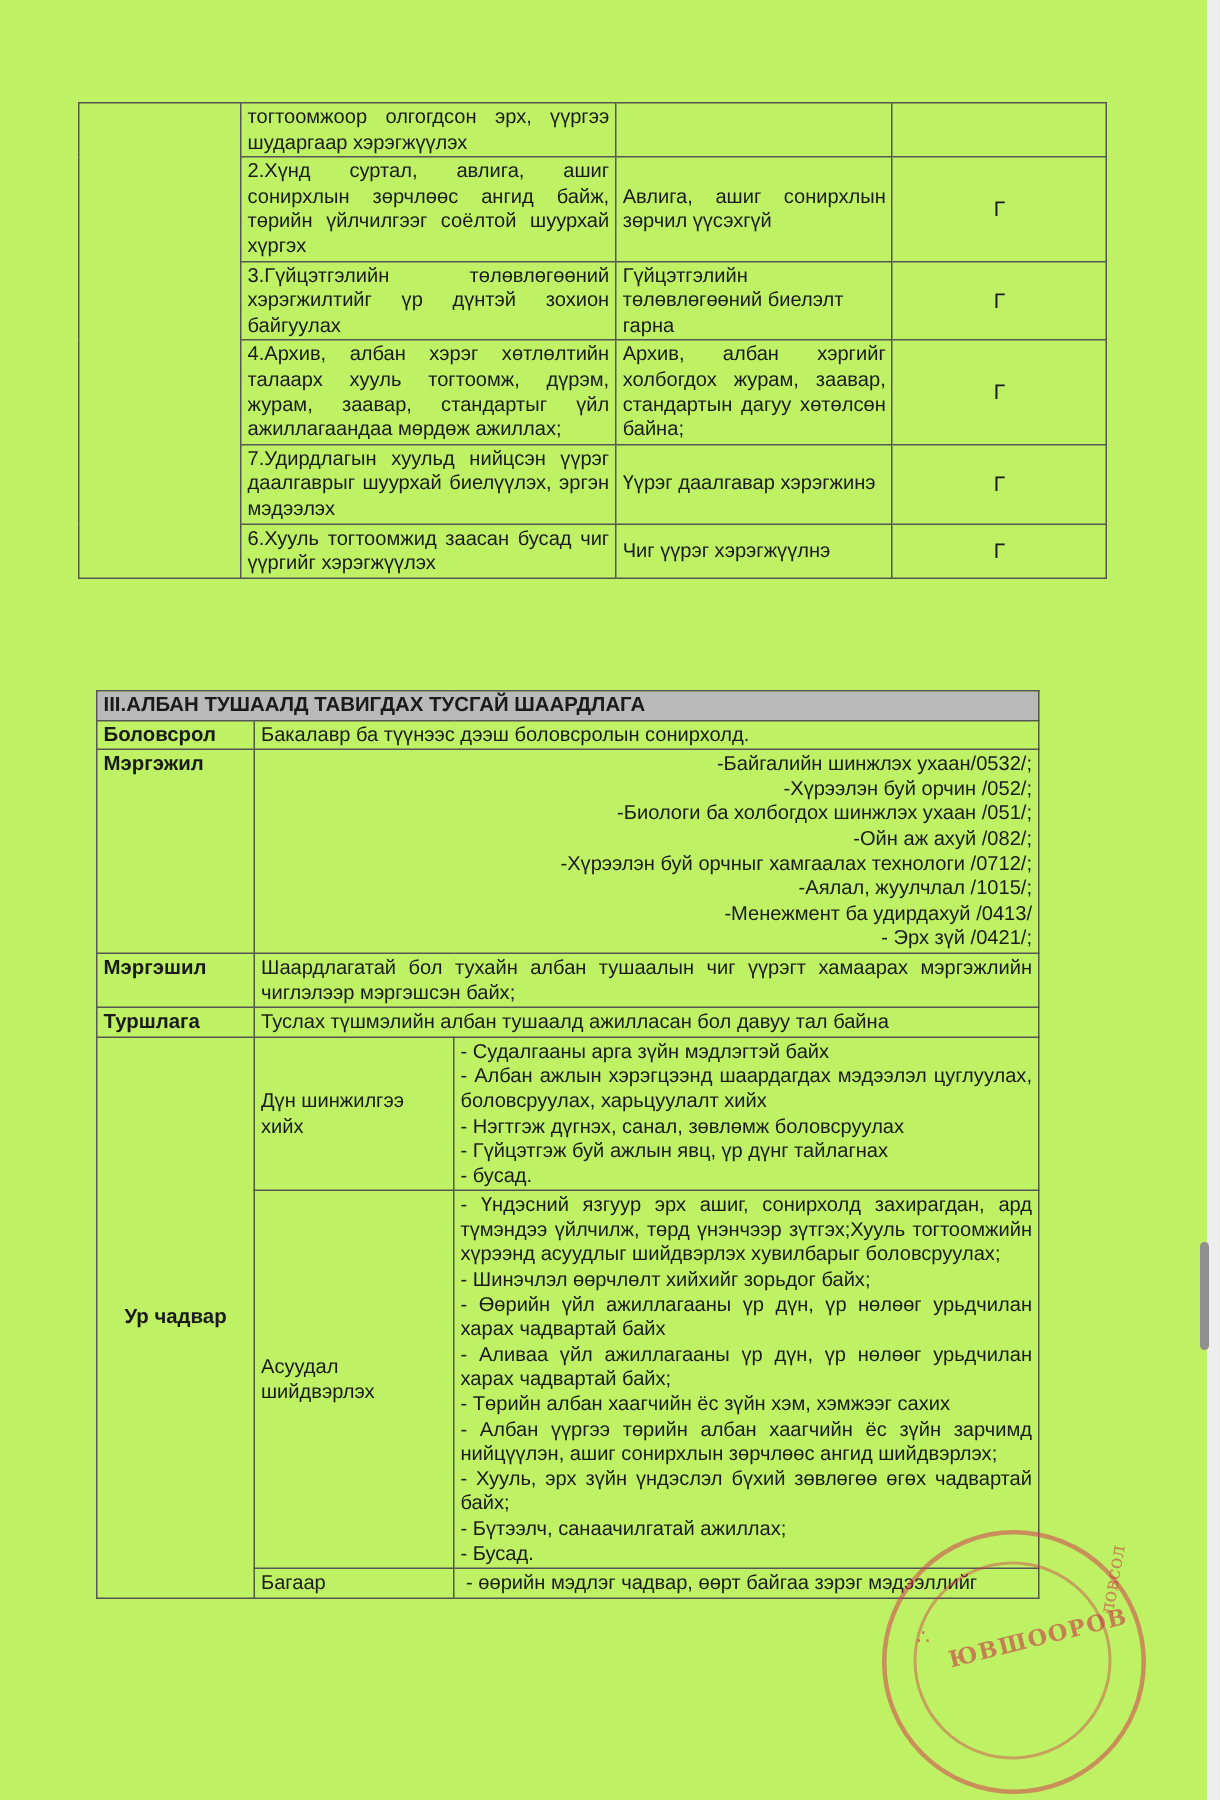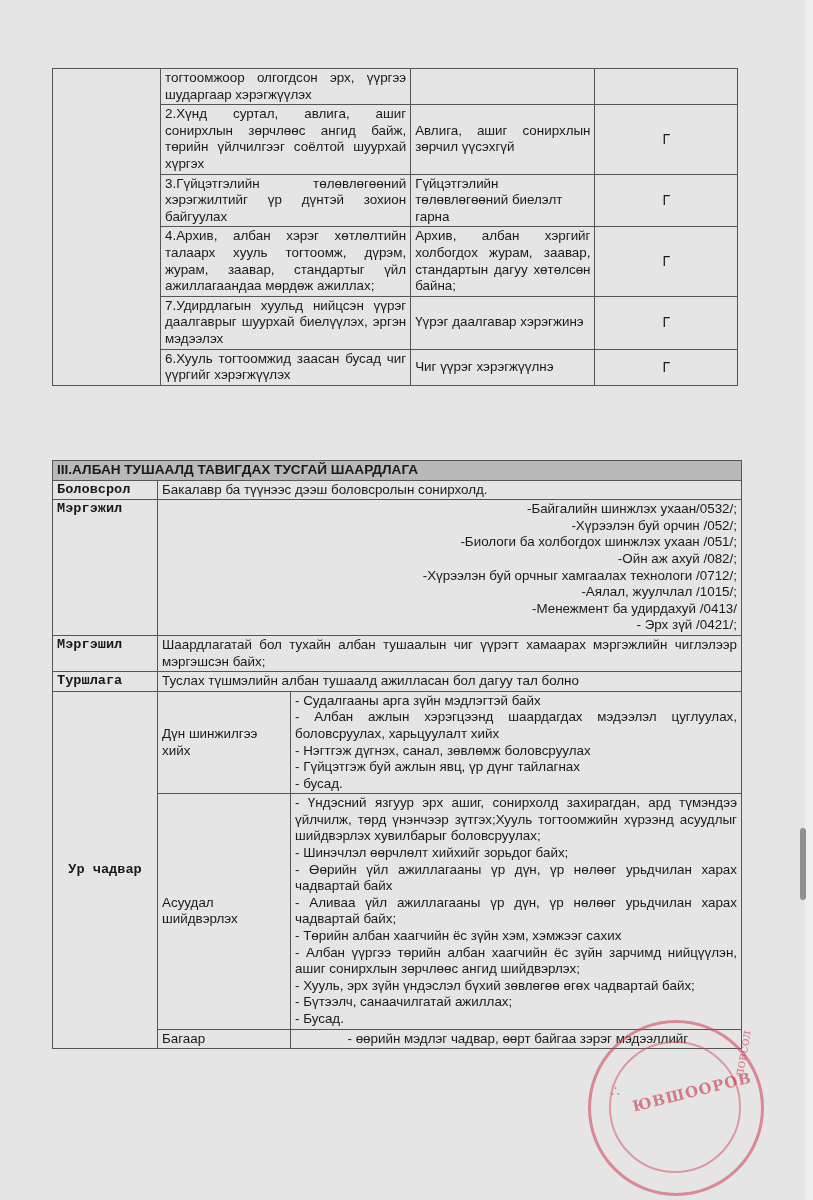--- a/index.html
+++ b/index.html
@@ -1,38 +1,38 @@
 <!DOCTYPE html>
 <html><head>
 <meta charset="utf-8">
 <style>
   html,body{margin:0;padding:0;}
   body{width:813px;height:1200px;background:#ffffff;position:relative;overflow:hidden;
        font-family:"Liberation Sans","DejaVu Sans",sans-serif;color:#1a1a1a;}
-  .page{position:absolute;left:0;top:0;width:805px;height:1200px;background:#e5e5e5;}
+  .page{position:absolute;left:0;top:0;width:805px;height:1200px;background:#bef264;}
   .right-strip{position:absolute;left:805px;top:0;width:8px;height:1200px;background:#eeeeee;}
   .scrollbar{position:absolute;left:800px;top:828px;width:6px;height:72px;background:#8f8f8f;border-radius:3px;}
 
   table{border-collapse:collapse;position:absolute;}
   td{border:1px solid #555;vertical-align:top;font-size:13.4px;line-height:16.6px;padding:1px 4px 1px 4px;}
   .j{text-align:justify;text-align-last:left;}
   .center{text-align:center;vertical-align:middle;font-size:14px;}
   .mid{vertical-align:middle;}
 
   
   #t1{left:52px;top:68px;width:686px;}
   #t1 td.c1{width:101px;border-top:1px solid #555;}
   #t1 td.c2{width:244px;}
   #t1 td.c3{width:177px;}
   #t1 td.c4{width:136px;}
 
   
-  #t2{left:52px;top:460px;width:690px;}
+  #t2{left:64px;top:460px;width:629px;}
   #t2 .hdr{background:#b9b9b9;font-weight:bold;font-size:13.6px;padding:1px 4px;height:16px;}
-  #t2 .lbl{font-weight:bold;width:96px;font-size:13.6px;font-family:Liberation Mono, monospace;}
+  #t2 .lbl{font-weight:bold;width:96px;font-size:13.6px;}
   #t2 .val{font-size:13.4px;}
 
   .lines div{white-space:nowrap;text-align:right;}
 
   
   .stamp{position:absolute;left:588px;top:1020px;width:170px;height:170px;border-radius:50%;
          border:3px solid rgba(210,60,80,0.55);pointer-events:none;}
   .stamp .inner{position:absolute;left:18px;top:18px;width:128px;height:128px;border-radius:50%;
          border:2px solid rgba(210,60,80,0.45);}
   .stamp .txt{position:absolute;left:40px;top:60px;font-family:"DejaVu Serif",serif;font-weight:bold;
@@ -103,21 +103,21 @@
         <div>-Менежмент ба удирдахуй /0413/</div>
         <div>- Эрх зүй /0421/;</div>
       </td>
     </tr>
     <tr>
       <td class="lbl">Мэргэшил</td>
       <td class="val j" colspan="2">Шаардлагатай бол тухайн албан тушаалын чиг үүрэгт хамаарах мэргэжлийн чиглэлээр мэргэшсэн байх;</td>
     </tr>
     <tr>
       <td class="lbl">Туршлага</td>
-      <td class="val" colspan="2">Туслах түшмэлийн албан тушаалд ажилласан бол дагуу тал болно</td>
+      <td class="val" colspan="2">Туслах түшмэлийн албан тушаалд ажилласан бол давуу тал байна</td>
     </tr>
     <tr>
       <td class="lbl mid" rowspan="3" style="text-align:center;">Ур чадвар</td>
       <td class="mid" style="width:124px;">Дүн шинжилгээ хийх</td>
       <td class="val j">
         <div>- Судалгааны арга зүйн мэдлэгтэй байх</div>
         <div>- Албан ажлын хэрэгцээнд шаардагдах мэдээлэл цуглуулах, боловсруулах, харьцуулалт хийх</div>
         <div>- Нэгтгэж дүгнэх, санал, зөвлөмж боловсруулах</div>
         <div>- Гүйцэтгэж буй ажлын явц, үр дүнг тайлагнах</div>
         <div>- бусад.</div>
@@ -133,21 +133,21 @@
         <div>- Төрийн албан хаагчийн ёс зүйн хэм, хэмжээг сахих</div>
         <div>- Албан үүргээ төрийн албан хаагчийн ёс зүйн зарчимд нийцүүлэн, ашиг сонирхлын зөрчлөөс ангид шийдвэрлэх;</div>
         <div>- Хууль, эрх зүйн үндэслэл бүхий зөвлөгөө өгөх чадвартай байх;</div>
         <div>- Бүтээлч, санаачилгатай ажиллах;</div>
         <div>- Бусад.</div>
       </td>
     </tr>
     <tr>
       <td>Багаар</td>
       <td class="val">
-        <div style="white-space:pre;text-align:center;"> - өөрийн мэдлэг чадвар, өөрт байгаа зэрэг мэдээллийг</div>
+        <div style="white-space:pre;"> - өөрийн мэдлэг чадвар, өөрт байгаа зэрэг мэдээллийг</div>
       </td>
     </tr>
   </tbody>
     </table>
 
   <div class="stamp">
     <div class="inner"></div>
     <div class="dots">∴</div>
     <div class="txt">ЮВШООРОВ</div>
     <div class="side">ловсол</div>

